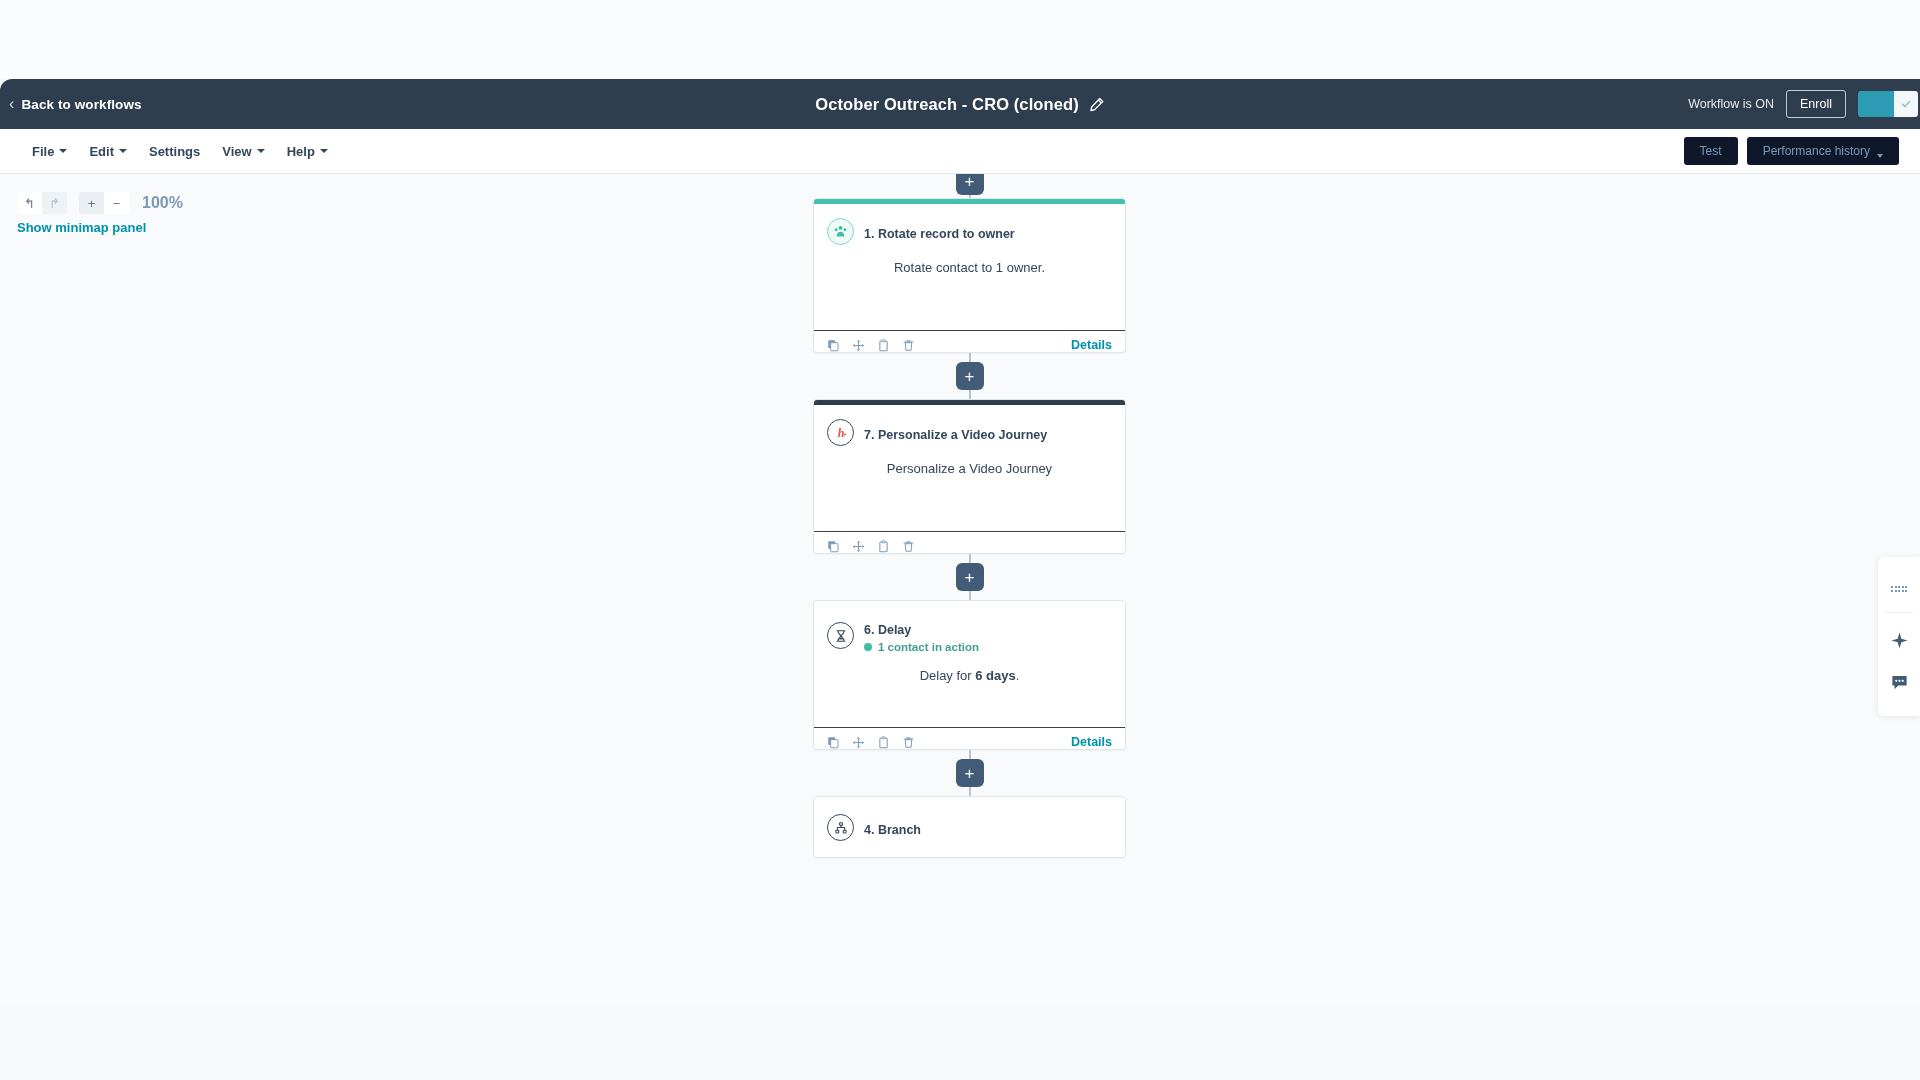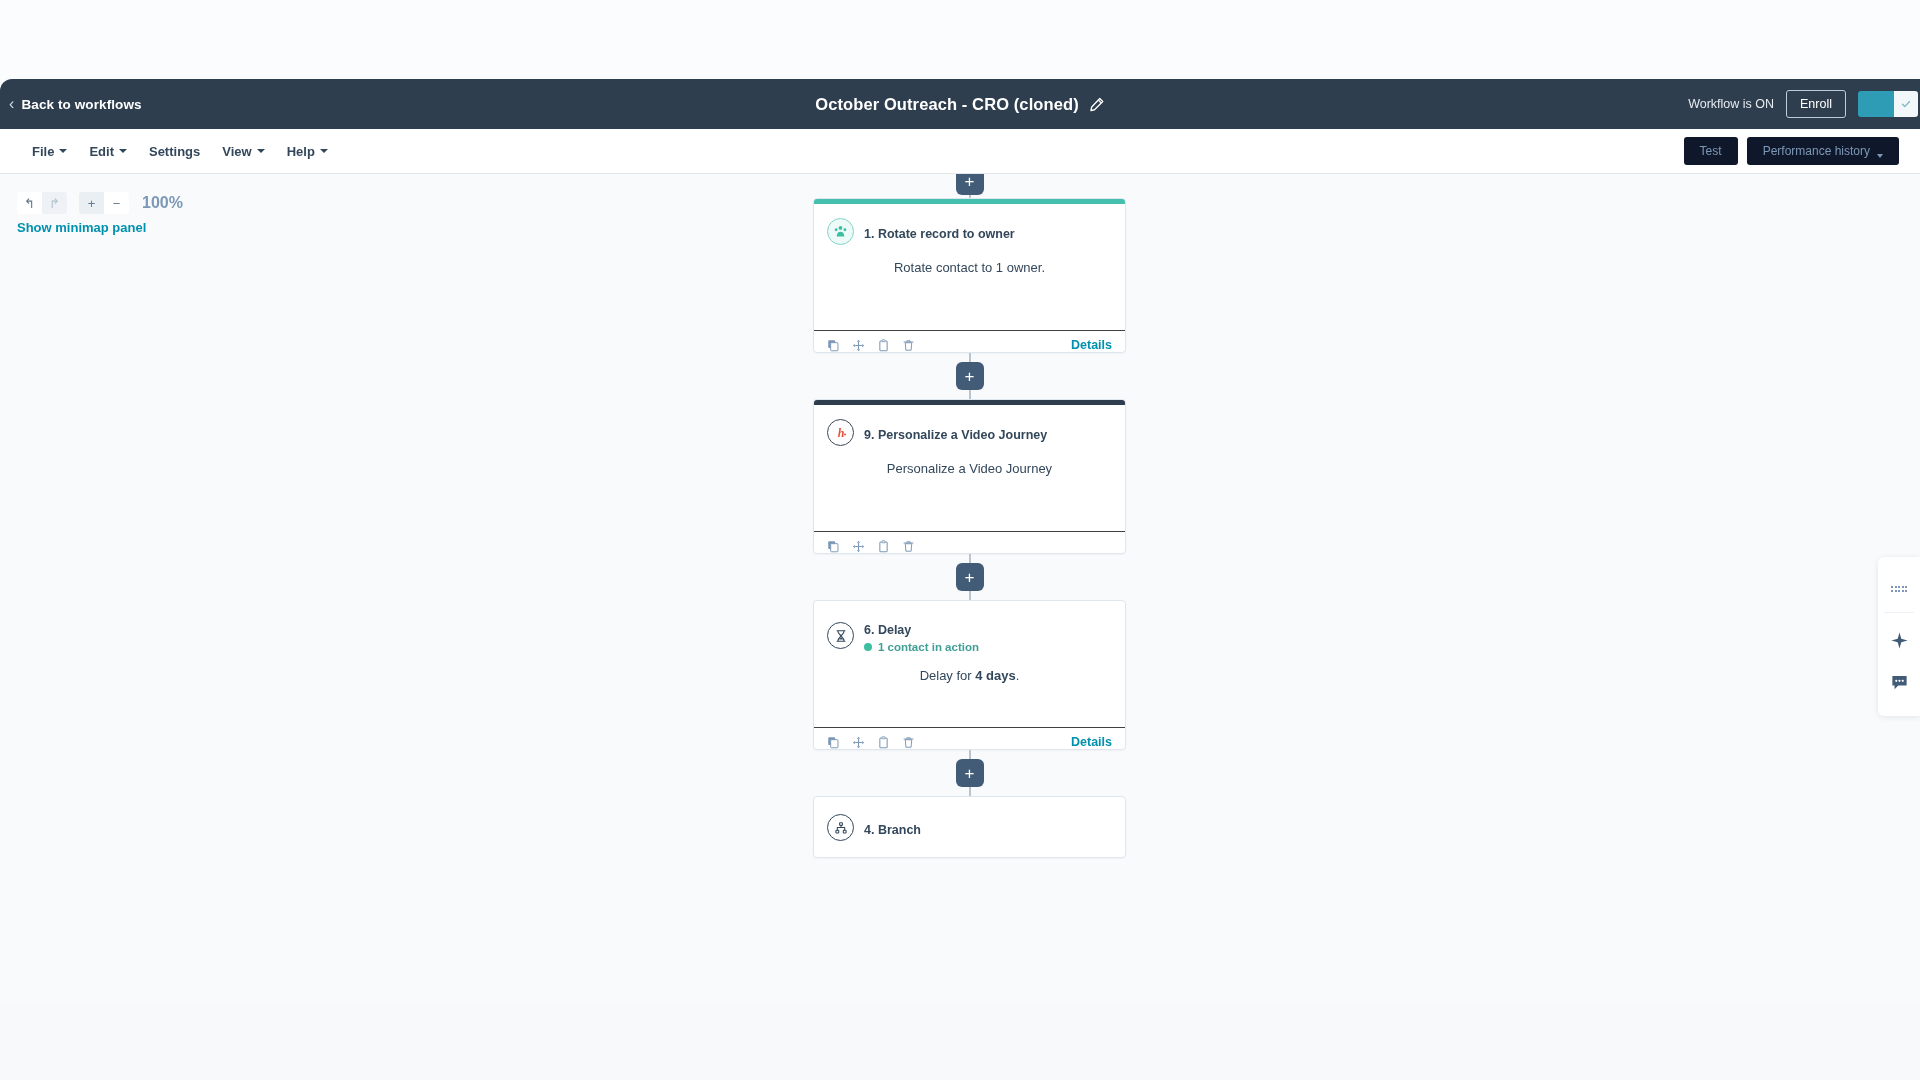--- a/index.html
+++ b/index.html
@@ -293,21 +293,21 @@
         <div class="card-top-bar" style="background:#2e3e4e"></div>
         <div class="card-body">
           <div class="card-head">
             <div class="card-icon ring-red">
               <svg width="16" height="16" viewBox="0 0 16 16">
                 <text x="8" y="12" font-family="Liberation Serif, serif" font-size="12" font-style="italic" font-weight="700" fill="#e8503a" text-anchor="middle">h</text>
                 <circle cx="12" cy="9.5" r="1" fill="#e8503a"></circle>
               </svg>
             </div>
             <div>
-              <div class="card-title">9. Personalize a Video Journey</div>
+              <div class="card-title">7. Personalize a Video Journey</div>
             </div>
           </div>
           <div class="card-desc">Personalize a Video Journey</div>
         </div>
         <div class="card-footer">
           <div class="footer-icons">
             <svg class="ficon" viewBox="0 0 16 16">
               <rect x="1.5" y="1.5" width="8.5" height="9.5" rx="1" fill="#7c98b6"></rect>
               <rect x="4.5" y="4.5" width="9" height="10" rx="1" fill="#ffffff" stroke="#7c98b6" stroke-width="1.2"></rect>
             </svg>
@@ -343,21 +343,21 @@
               </svg>
             </div>
             <div>
               <div class="card-title">6. Delay</div>
               <div class="card-badge">
                 <span class="dot"></span>
                 <span class="badge-text">1 contact in action</span>
               </div>
             </div>
           </div>
-          <div class="card-desc"><span>Delay for </span><b>4 days</b><span>.</span></div>
+          <div class="card-desc"><span>Delay for </span><b>6 days</b><span>.</span></div>
         </div>
         <div class="card-footer">
           <div class="footer-icons">
             <svg class="ficon" viewBox="0 0 16 16">
               <rect x="1.5" y="1.5" width="8.5" height="9.5" rx="1" fill="#7c98b6"></rect>
               <rect x="4.5" y="4.5" width="9" height="10" rx="1" fill="#ffffff" stroke="#7c98b6" stroke-width="1.2"></rect>
             </svg>
             <svg class="ficon" viewBox="0 0 16 16">
               <path d="M8 1 L10 3.5 L6 3.5 Z M8 15 L10 12.5 L6 12.5 Z M1 8 L3.5 6 L3.5 10 Z M15 8 L12.5 6 L12.5 10 Z M7.3 3.8 h1.4 v8.4 h-1.4 Z M3.8 7.3 h8.4 v1.4 h-8.4 Z" fill="#7c98b6"></path>
             </svg>

